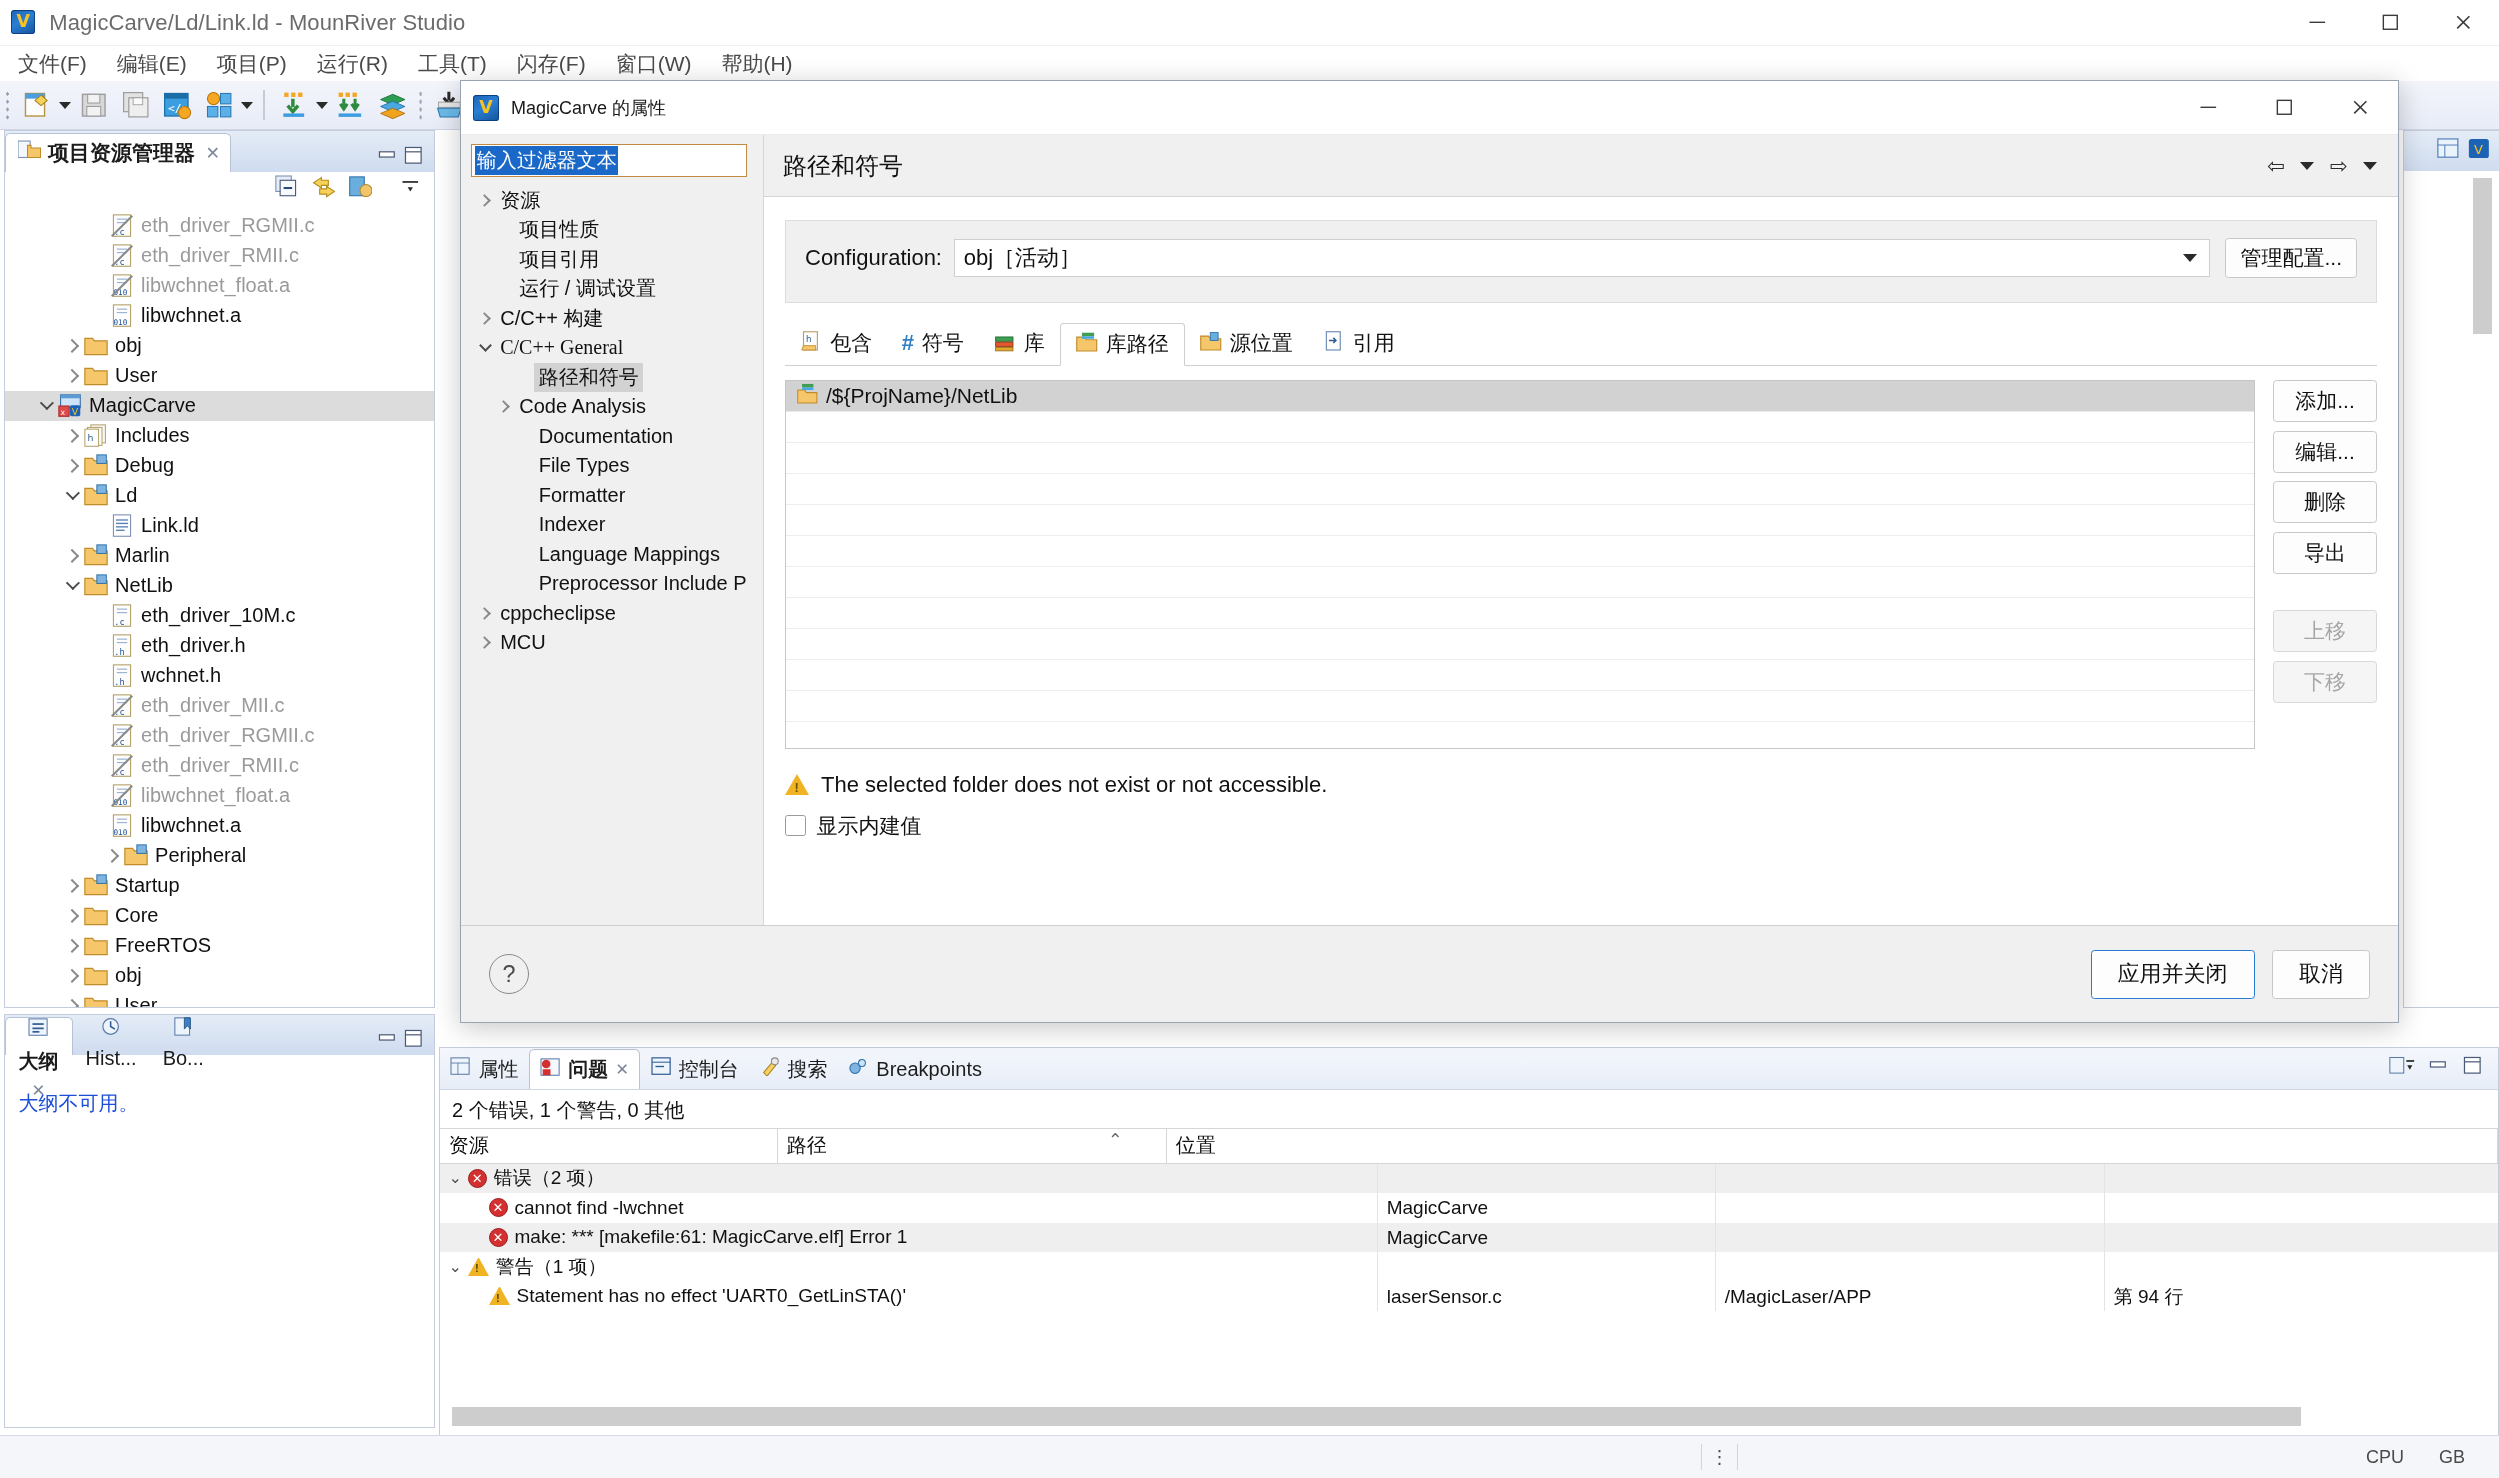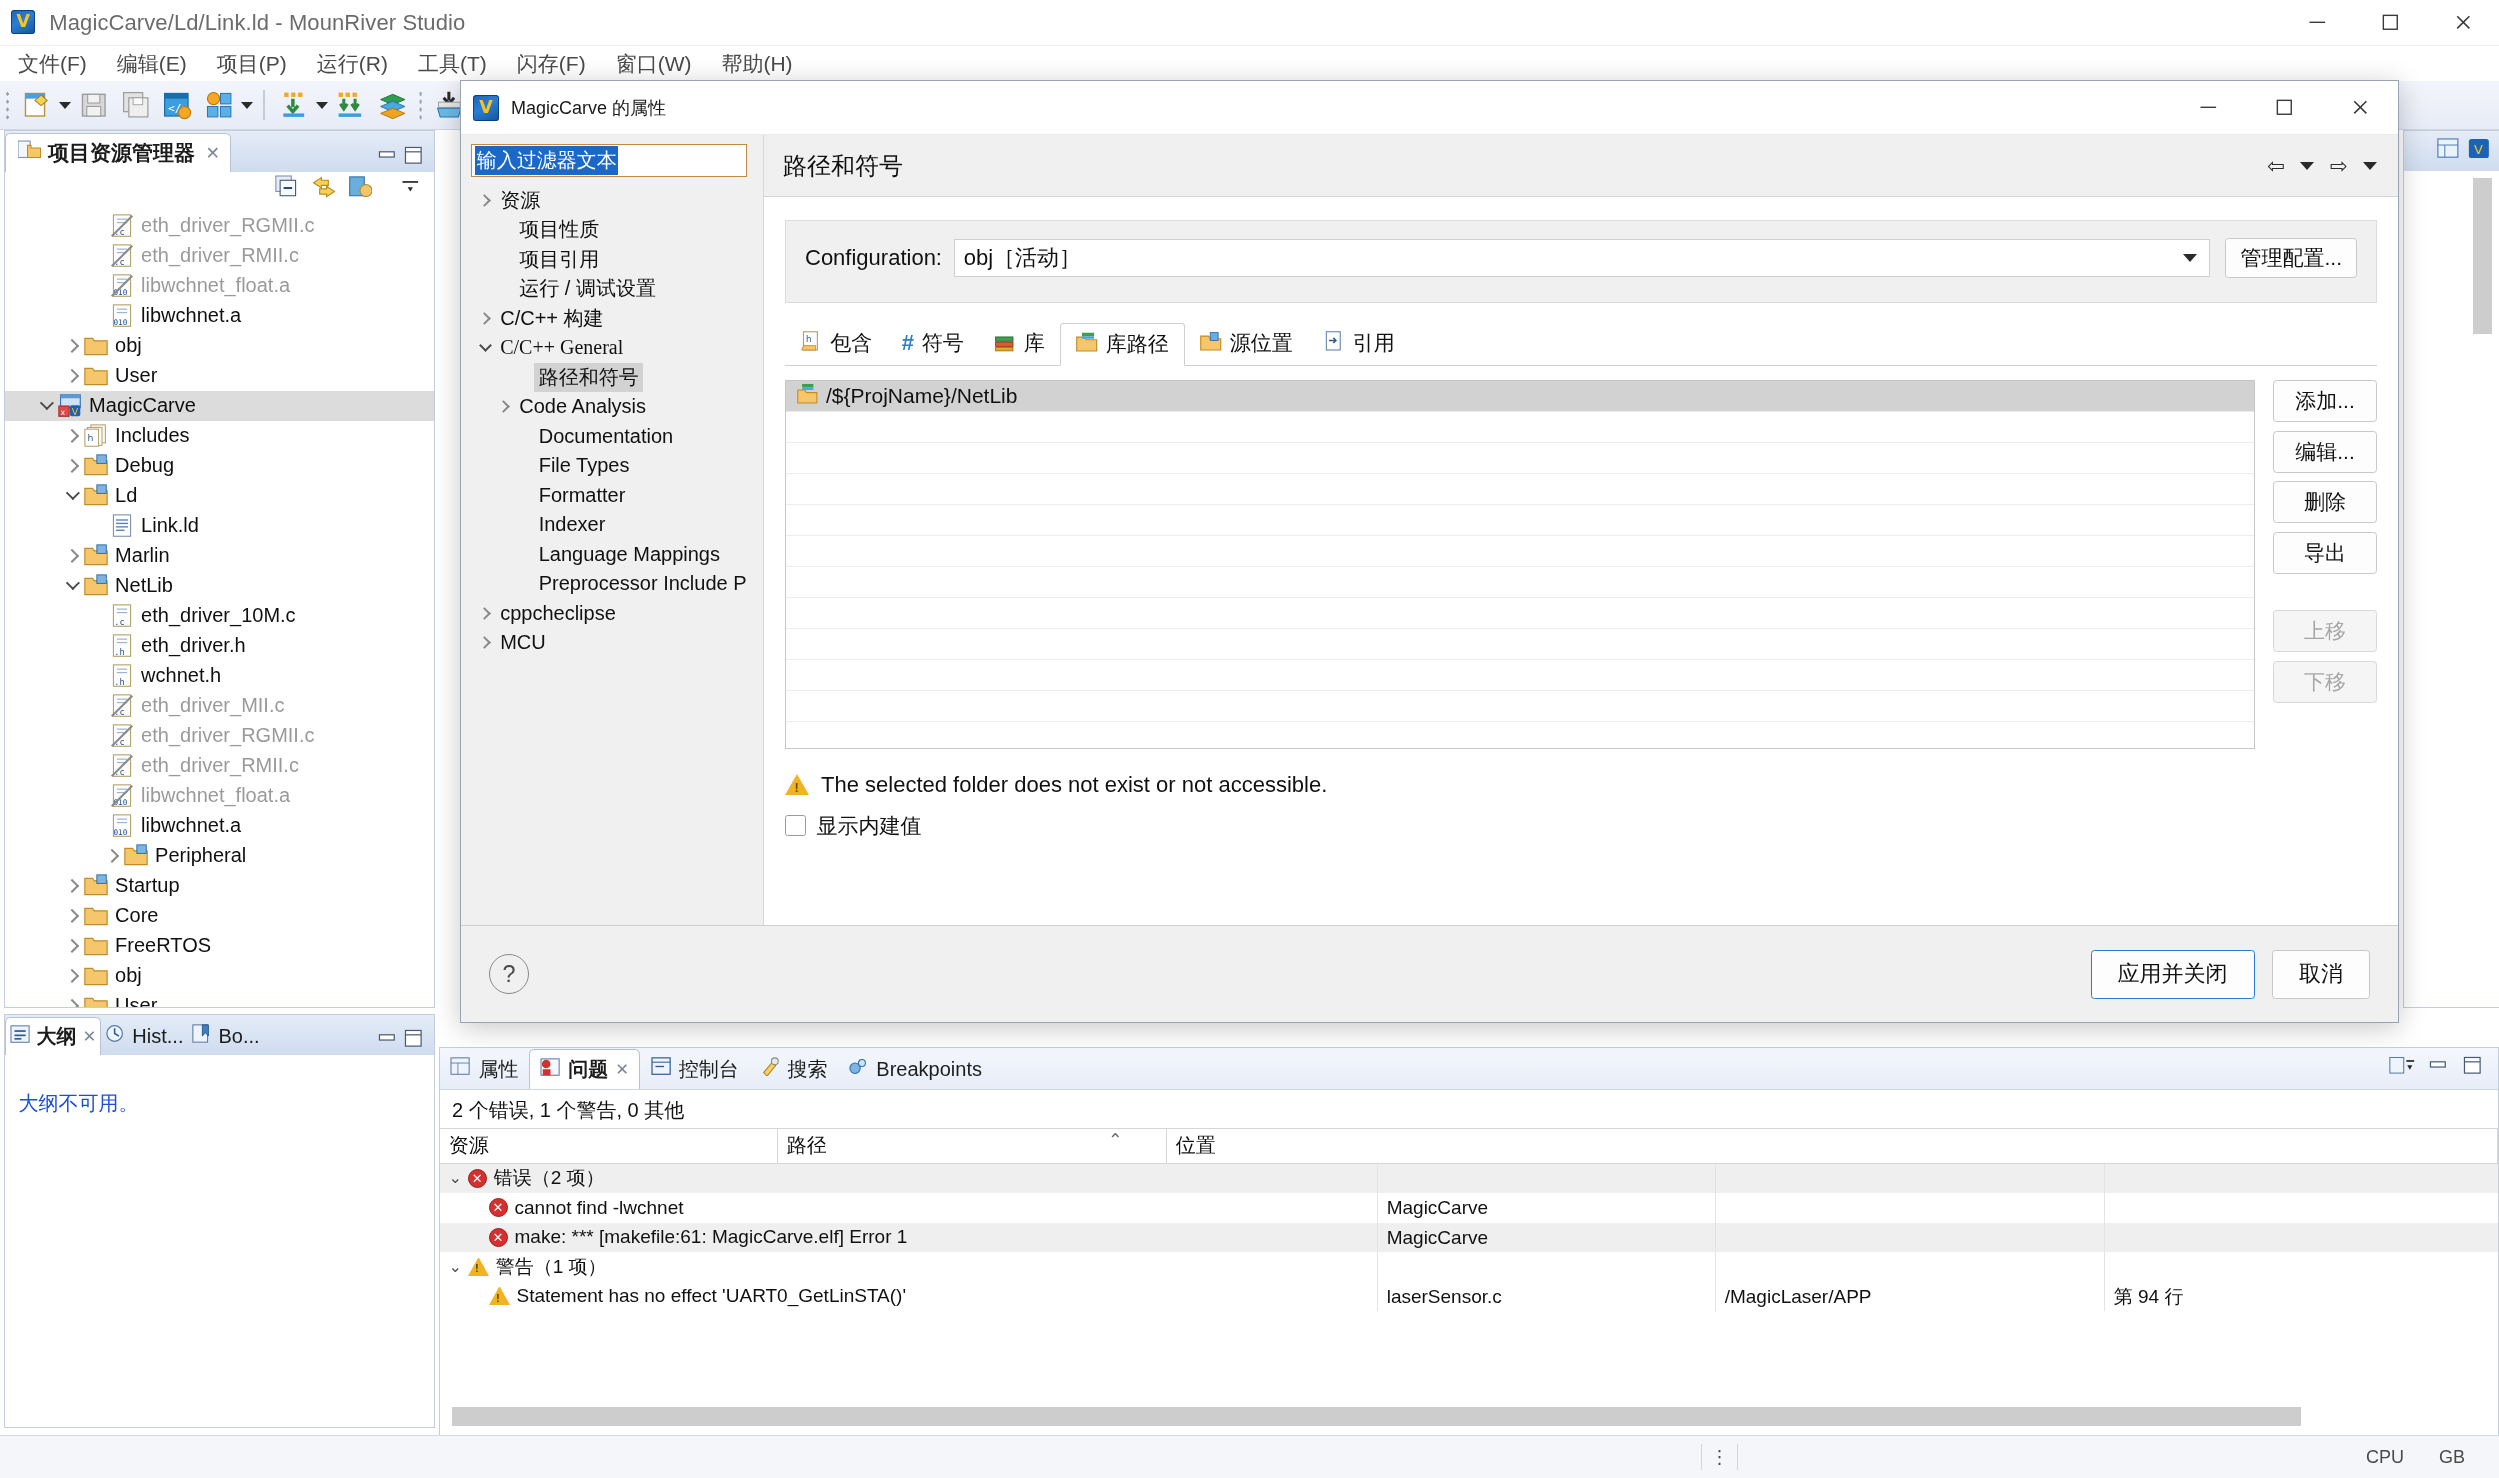--- a/index.html
+++ b/index.html
@@ -98,21 +98,21 @@
   .tw.r::after { content:""; width:7.8px;height:7.8px; border-right:2.6px solid #8a8a8a; border-bottom:2.6px solid #8a8a8a; transform:rotate(-45deg); margin-left:-2.6px;}
   .tw.d::after { content:""; width:7.8px;height:7.8px; border-right:2.6px solid #4a4a4a; border-bottom:2.6px solid #4a4a4a; transform:rotate(45deg); margin-top:-4.3px;}
   .ticon { width:24px;height:24px; margin-right:7px; flex:0 0 24px; }
 
   
   #outline {
     left:3.5px; top:1014px; width:431px; height:414px;
     background:#ffffff; border:0.9px solid #c5ccdb;
   }
   #outline-tabbar { height:40px; background:linear-gradient(to bottom,#e4ecf7,#cfdcef); display:flex; align-items:flex-end; }
-  .otab { height:38px; display:flex; align-items:center; gap:6px; padding:0 4px; font-size:20px; color:#1b1b1b;}
+  .otab { height:38px; display:flex; align-items:center; gap:6px; padding:0 13px; font-size:20px; color:#1b1b1b;flex-direction:column;}
   .otab.active { background:#ffffff; border:0.9px solid #b6c2d6; border-bottom:none; border-radius:5.2px 5.2px 0 0; font-weight:bold;}
   #outline-body { padding:35px 14px; font-size:20px; color:#1d4ed8; }
 
   
   #rightstub { right:0; top:130px; width:97px; height:878px; background:#ffffff; border:0.9px solid #c5ccdb; }
   #rightstub .bar { height:40px; background:linear-gradient(to bottom,#e4ecf7,#cfdcef); display:flex; align-items:center; justify-content:flex-end; gap:7.8px; padding-right:8.7px;}
   #rs-scroll { position:absolute; right:7px; top:47px; width:19px; height:156px; background:#cdcdcd; }
 
   
   #problems {

